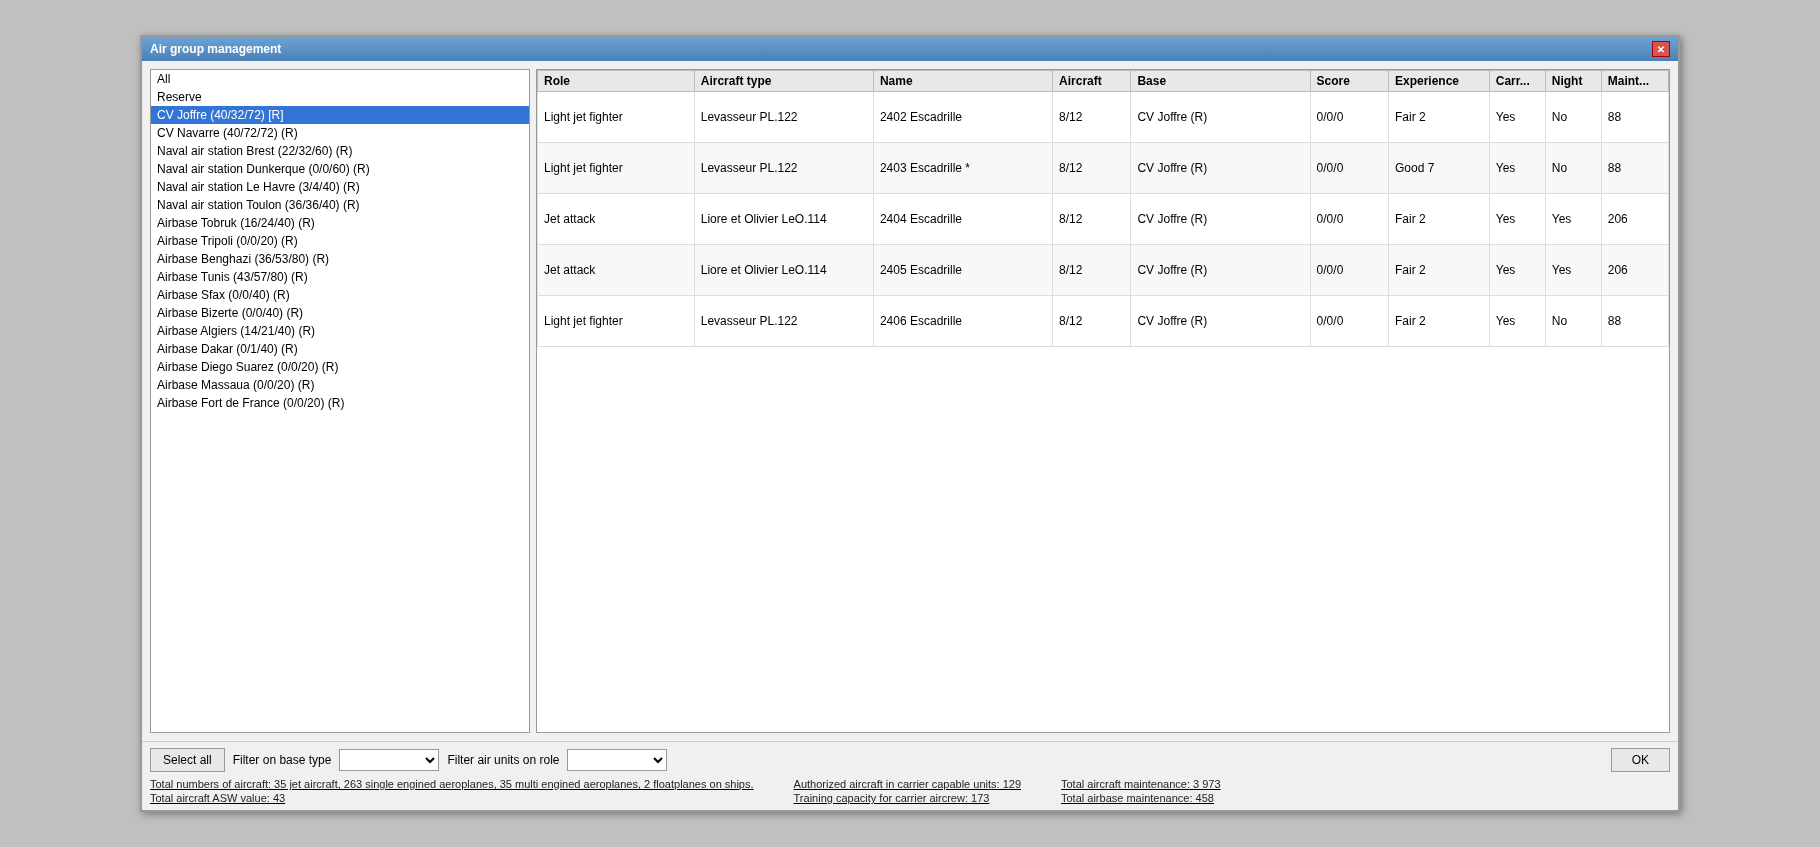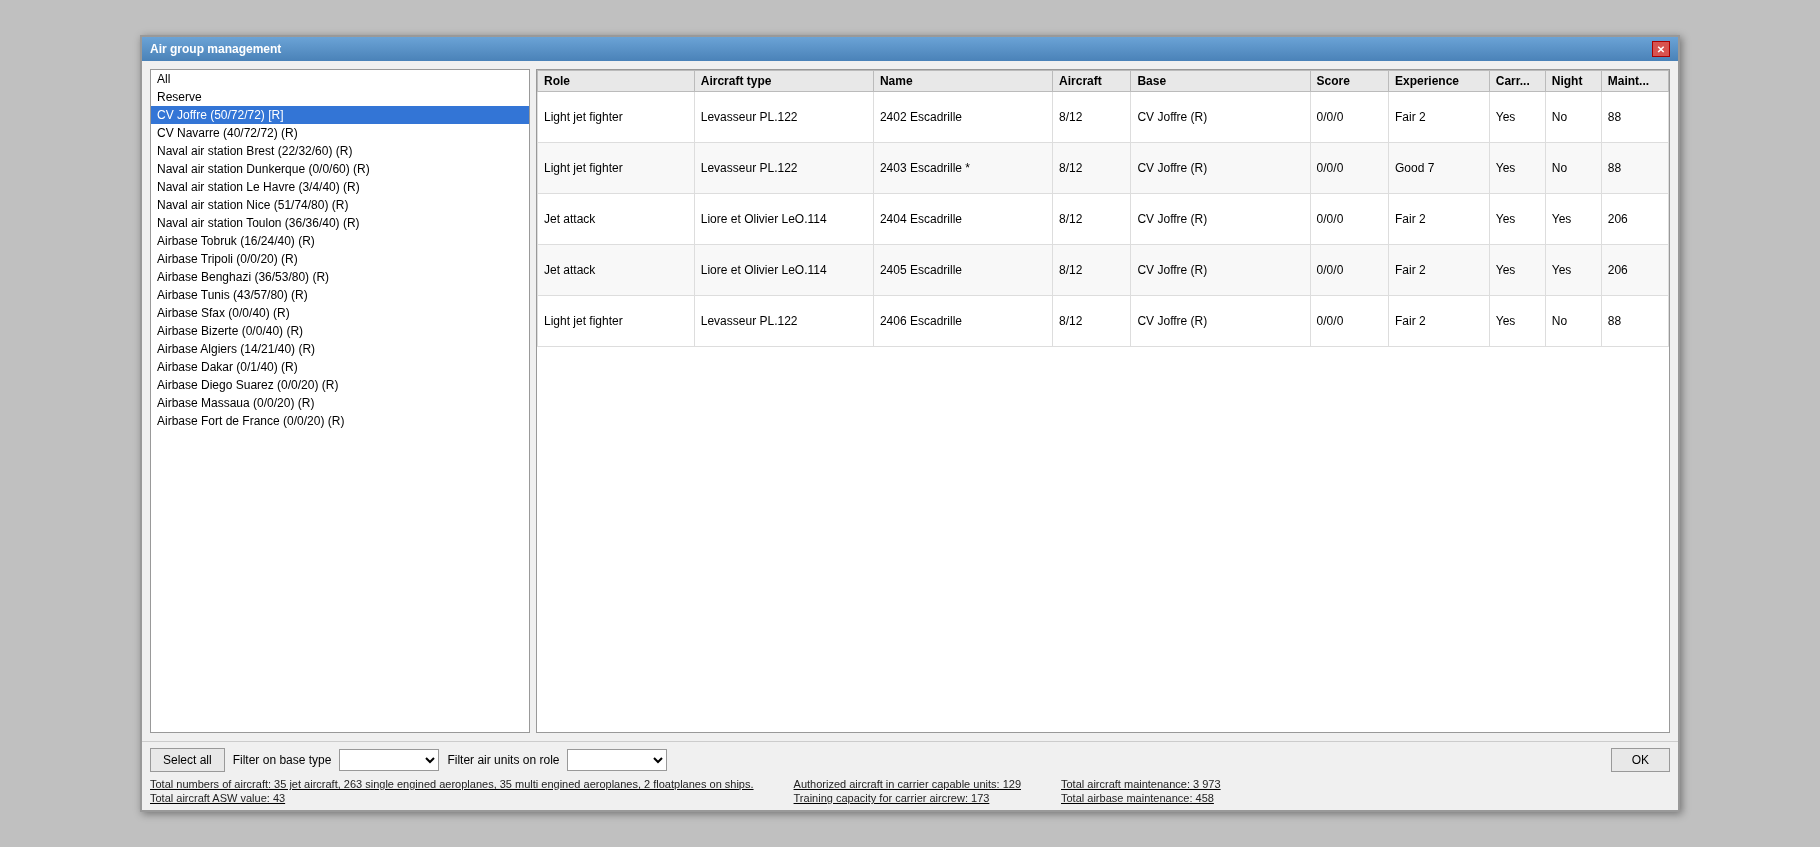--- a/index.html
+++ b/index.html
@@ -153,26 +153,25 @@
     <span>Air group management</span>
     <div class="title-bar-buttons">
       <div class="title-btn">✕</div>
     </div>
   </div>
 
   <div class="content">
     <div class="left-panel" id="left-panel">
         <div class="left-panel-item">All</div>
         <div class="left-panel-item">Reserve</div>
-        <div class="left-panel-item selected">CV Joffre (50/72/72) [R]</div>
+        <div class="left-panel-item selected">CV Joffre (40/32/72) [R]</div>
         <div class="left-panel-item">CV Navarre (40/72/72) (R)</div>
         <div class="left-panel-item">Naval air station Brest (22/32/60) (R)</div>
         <div class="left-panel-item">Naval air station Dunkerque (0/0/60) (R)</div>
         <div class="left-panel-item">Naval air station Le Havre (3/4/40) (R)</div>
-        <div class="left-panel-item">Naval air station Nice (51/74/80) (R)</div>
         <div class="left-panel-item">Naval air station Toulon (36/36/40) (R)</div>
         <div class="left-panel-item">Airbase Tobruk (16/24/40) (R)</div>
         <div class="left-panel-item">Airbase Tripoli (0/0/20) (R)</div>
         <div class="left-panel-item">Airbase Benghazi (36/53/80) (R)</div>
         <div class="left-panel-item">Airbase Tunis (43/57/80) (R)</div>
         <div class="left-panel-item">Airbase Sfax (0/0/40) (R)</div>
         <div class="left-panel-item">Airbase Bizerte (0/0/40) (R)</div>
         <div class="left-panel-item">Airbase Algiers (14/21/40) (R)</div>
         <div class="left-panel-item">Airbase Dakar (0/1/40) (R)</div>
         <div class="left-panel-item">Airbase Diego Suarez (0/0/20) (R)</div>

